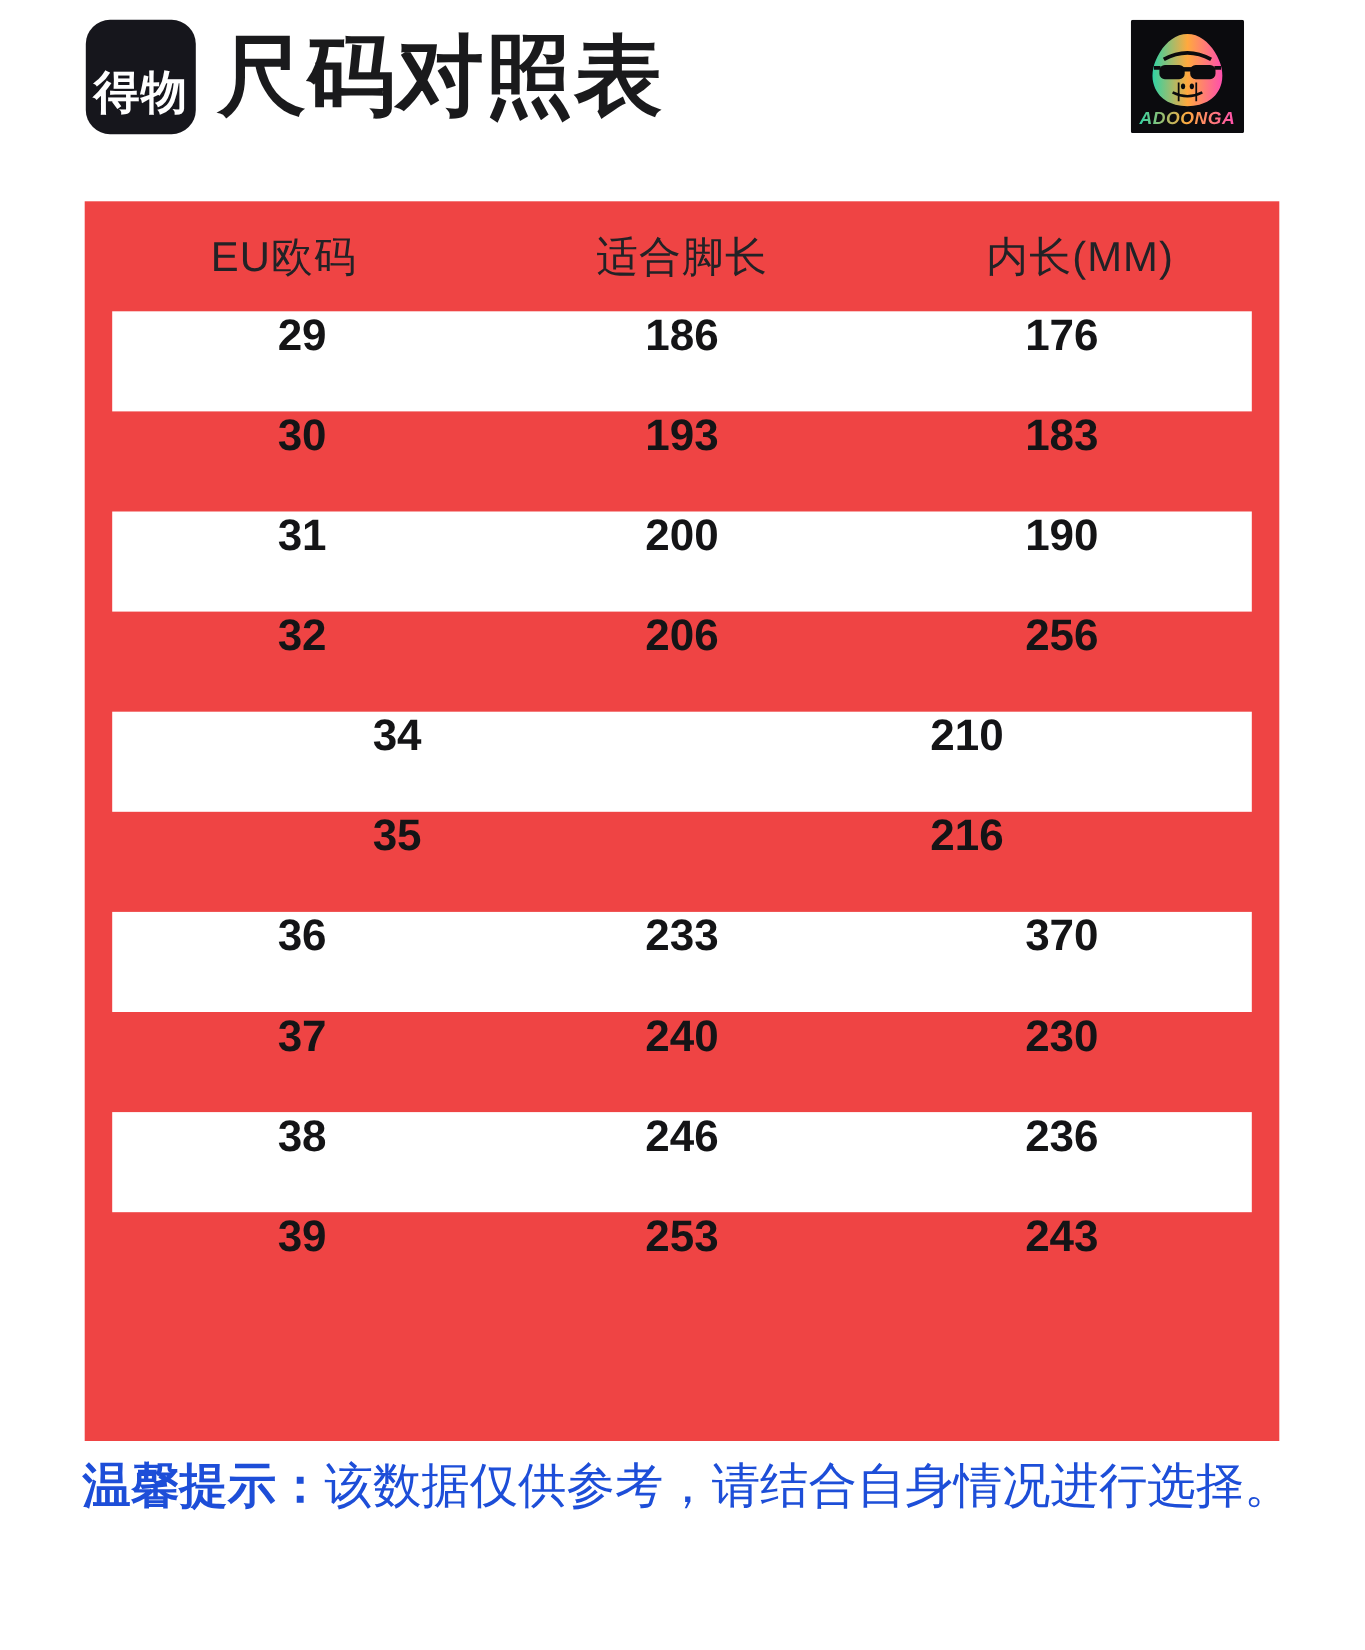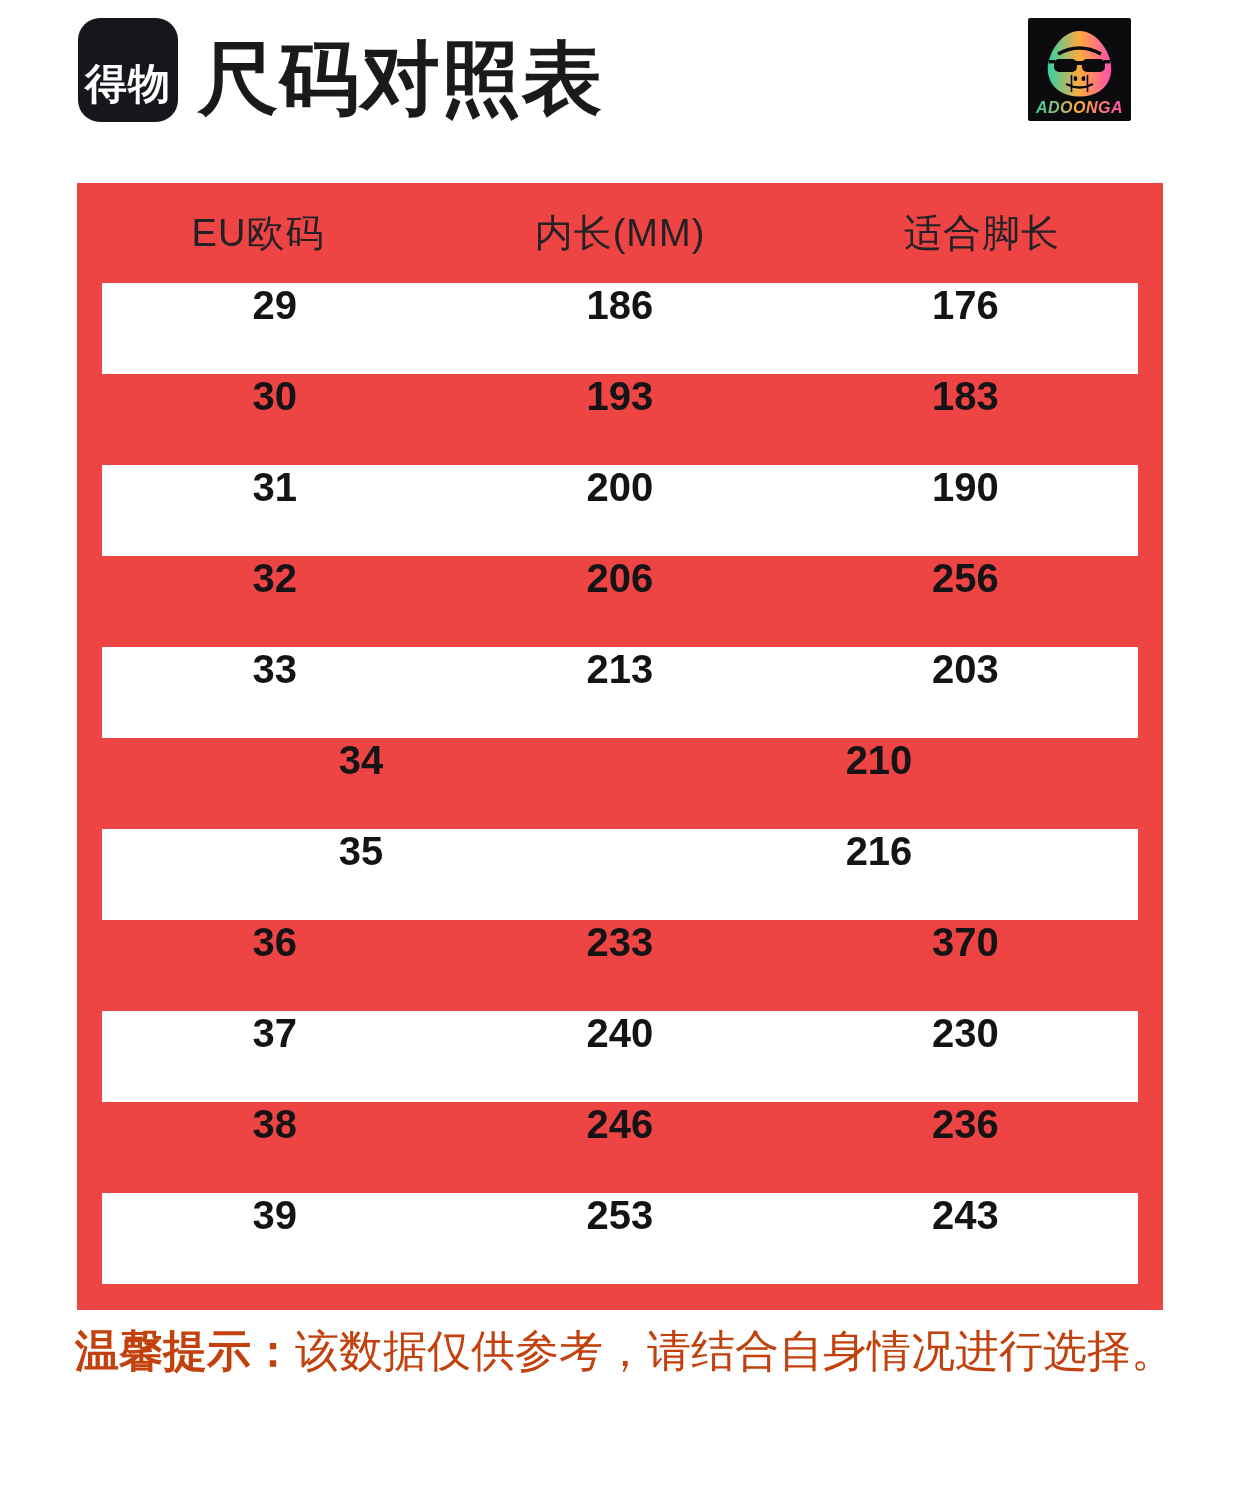--- a/index.html
+++ b/index.html
@@ -32,21 +32,21 @@
   .app-logo span {
     color: #ffffff;
     font-size: 42px;
     font-weight: 700;
     letter-spacing: 1px;
     margin-top: 28px;
   }
   .page-title {
     position: absolute;
     left: 198px;
-    top: 34px;
+    top: 24px;
     font-size: 80px;
     line-height: 90px;
     font-weight: 800;
     color: #1a1a1c;
     letter-spacing: 1px;
     white-space: nowrap;
   }
   .brand-logo {
     position: absolute;
     left: 1028px;
@@ -98,21 +98,21 @@
   }
 
   
   .note {
     position: absolute;
     left: 75px;
     top: 1326px;
     width: 1120px;
     font-size: 44px;
     line-height: 50px;
-    color: #c2410c;
+    color: #1d4ed8;
     white-space: nowrap;
   }
   .note .note-label {
     font-weight: 800;
   }
   .note .note-text {
     font-weight: 400;
   }
 </style>
 </head>
@@ -153,22 +153,22 @@
       <path d="M38 66 Q51.5 73 65 66" stroke="#0b0b0e" stroke-width="2.4" fill="none"></path>
       <path d="M43.5 57 L43.5 74" stroke="#0b0b0e" stroke-width="1.6"></path>
       <path d="M59.5 57 L59.5 74" stroke="#0b0b0e" stroke-width="1.6"></path>
     </g>
     <text x="51.5" y="95" text-anchor="middle" font-family="Liberation Sans, sans-serif" font-size="16" font-weight="900" font-style="italic" letter-spacing="0.5" fill="url(#adgrad)">ADOONGA</text>
   </svg>
 
   <div class="panel">
     <div class="col-header">
       <div class="col">EU欧码</div>
+      <div class="col">适合脚长</div>
       <div class="col">内长(MM)</div>
-      <div class="col">适合脚长</div>
     </div>
     <div class="rows">
     <div class="trow">
       <div class="cell">29</div>
       <div class="cell">186</div>
       <div class="cell">176</div>
     </div>
 
     <div class="trow">
       <div class="cell">30</div>
@@ -181,25 +181,20 @@
       <div class="cell">200</div>
       <div class="cell">190</div>
     </div>
 
     <div class="trow">
       <div class="cell">32</div>
       <div class="cell">206</div>
       <div class="cell">256</div>
     </div>
 
-    <div class="trow">
-      <div class="cell">33</div>
-      <div class="cell">213</div>
-      <div class="cell">203</div>
-    </div>
 
     <div class="trow">
       <div class="cell">34</div>
       <div class="cell">210</div>
     </div>
 
     <div class="trow">
       <div class="cell">35</div>
       <div class="cell">216</div>
     </div>

